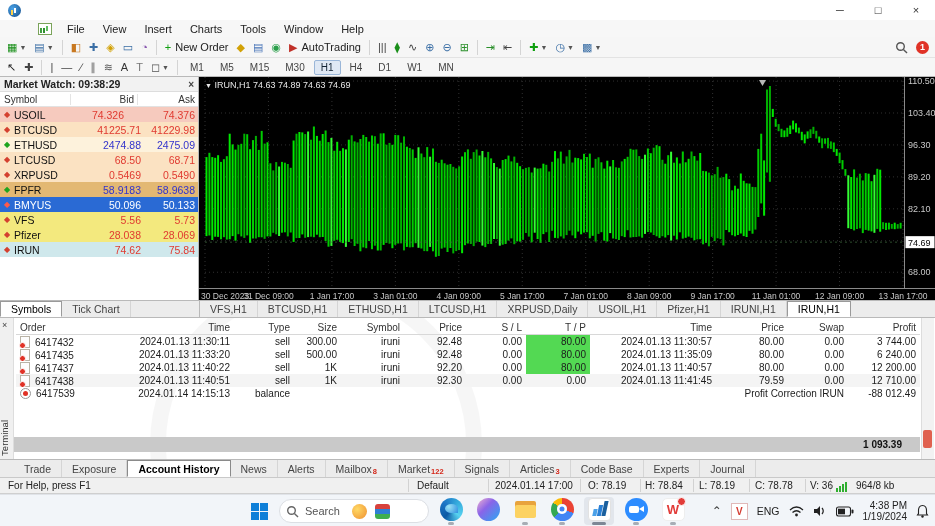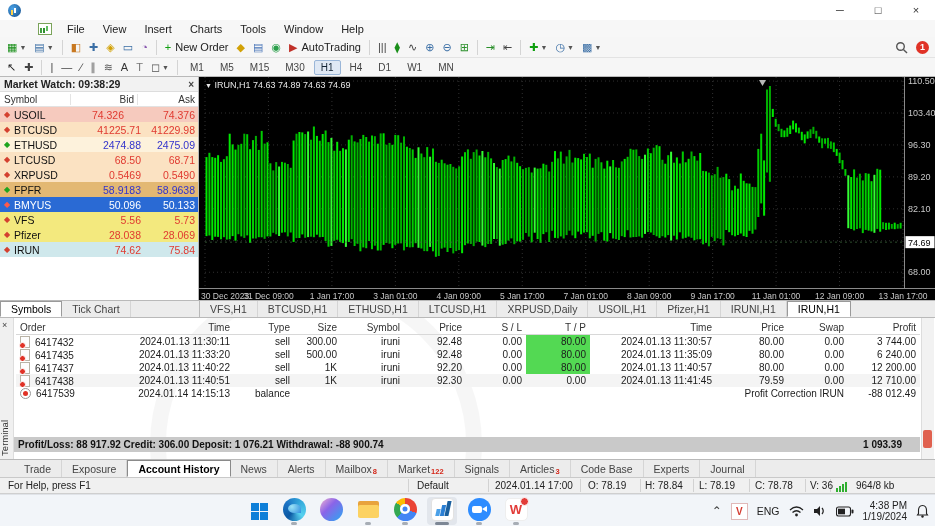--- a/index.html
+++ b/index.html
@@ -770,21 +770,20 @@
           <td></td>
           <td></td>
           <td></td>
           <td></td>
           <td colspan="2">Profit Correction IRUN</td>
           <td>-88 012.49</td>
         </tr>
       </tbody>
   </table>
   <div id="summary">
-    <span>Profit/Loss: 88 917.92  Credit: 306.00  Deposit: 1 076.21  Withdrawal: -88 900.74</span>
     <span id="summary-total">1 093.39</span>
   </div>
   <div id="term-scroll">
       <div id="term-thumb"></div>
     </div>
 </div>
 
 <div class="abs" id="bottomtabs">
     <div class="btab">
       <span>Trade</span>
@@ -857,20 +856,31 @@
   <div id="tb-center">
     <div id="start-btn">
       <svg width="17" height="17">
           <g fill="#0e7fd8">
             <rect x="0" y="0" width="8" height="8"></rect>
             <rect x="9" y="0" width="8" height="8"></rect>
             <rect x="0" y="9" width="8" height="8"></rect>
             <rect x="9" y="9" width="8" height="8"></rect>
           </g>
         </svg>
+    </div>
+    <div id="search-pill">
+      <svg width="13" height="13">
+          <circle cx="5.5" cy="5.5" r="3.8" fill="none" stroke="#666" stroke-width="1.4"></circle>
+          <line x1="8.4" y1="8.4" x2="12" y2="12" stroke="#666" stroke-width="1.4"></line>
+        </svg>
+      <span>Search</span>
+      <span id="pill-icons">
+          <span class="pill-ic1"></span>
+          <span class="pill-ic2"></span>
+        </span>
     </div>
     <span id="tb-apps" style="display:flex;align-items:center;gap:7px;">
         <div class="appwrap">
           <div class="app app-edge"></div>
           <div class="tb-dot"></div>
         </div>
         <div class="appwrap">
           <div class="app app-copilot"></div>
           <div class="tb-dot none"></div>
         </div>

